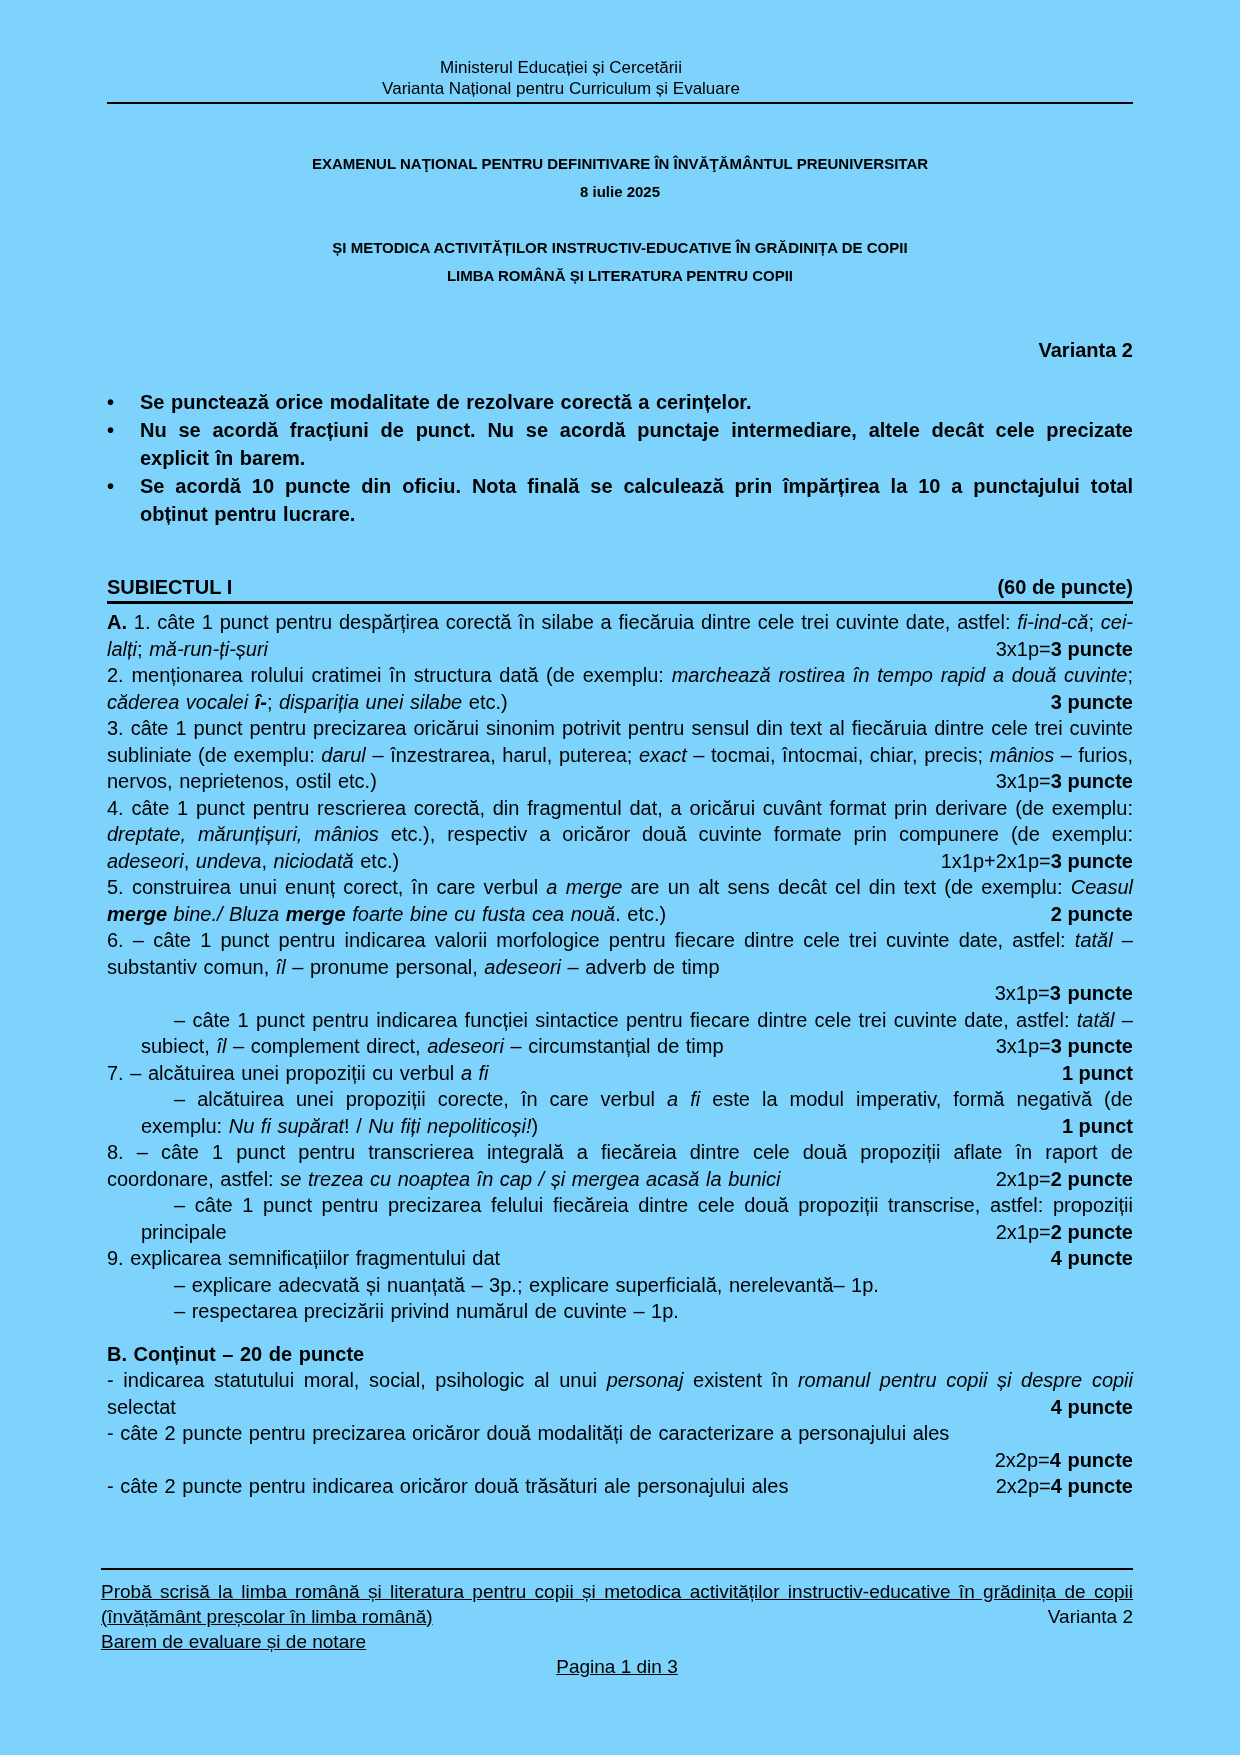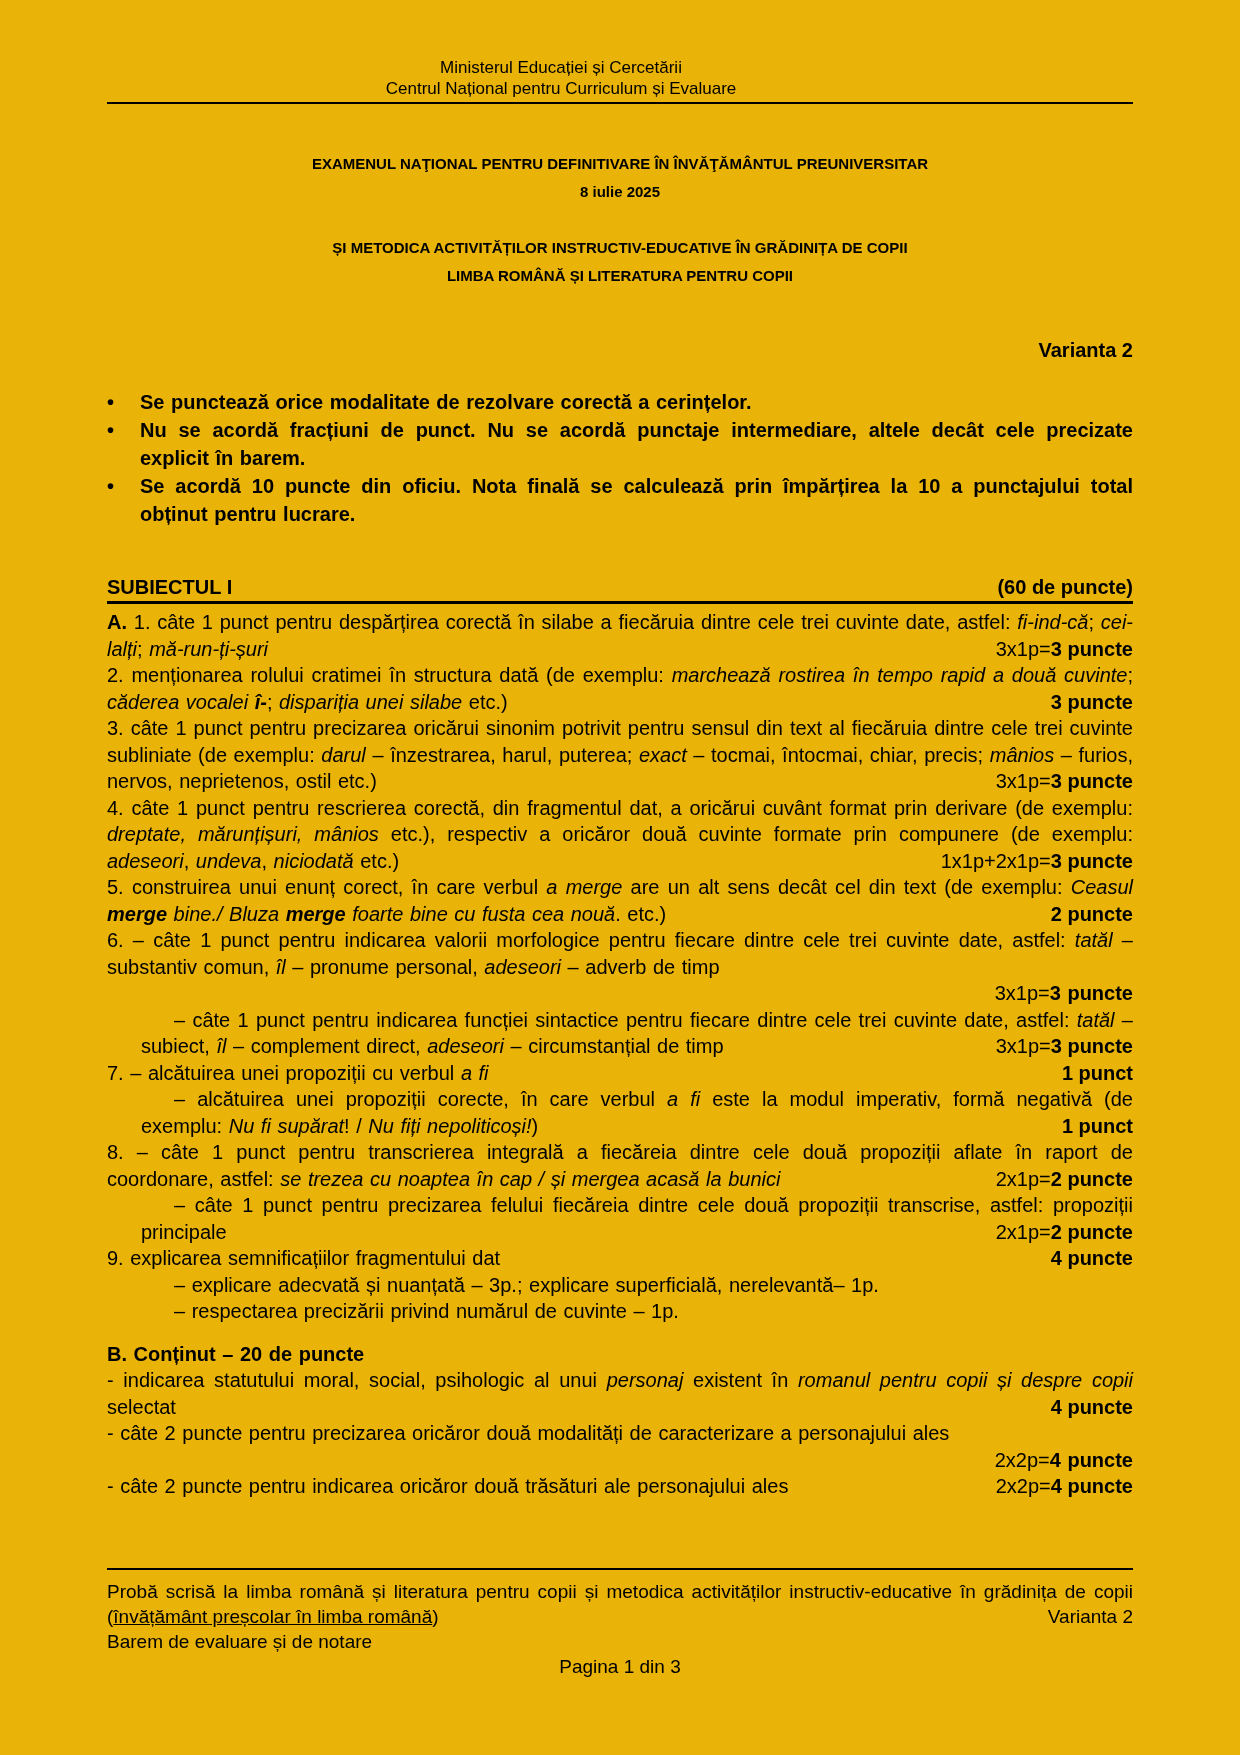--- a/index.html
+++ b/index.html
@@ -1,17 +1,17 @@
 <!DOCTYPE html>
 <html><head>
 <meta charset="utf-8">
 <style>
   html,body{margin:0;padding:0;background:#ffffff;}
   .page{
-    width:1240px;height:1755px;background:#eab308;color:#000;
+    width:1240px;height:1755px;background:#7dd3fc;color:#000;
     position:relative;overflow:hidden;
     font-family:"Liberation Sans","DejaVu Sans",sans-serif;
   }
   .content{padding:57px 107px 0 107px;}
   .ministry{font-size:17px;line-height:21px;text-align:center;margin-right:118px;}
   .rule{border-bottom:2px solid #000;margin-top:3px;}
   .title-block{margin-top:46px;text-align:center;font-weight:bold;font-size:15px;line-height:28px;}
   .tgap{height:28px;}
   .variant-line{margin-top:19px;text-align:right;font-weight:bold;font-size:20px;line-height:26px;}
   .notes{margin:25px 0 0 0;padding:0;list-style:none;font-weight:bold;font-size:20px;line-height:28px;word-spacing:1px;}
@@ -25,35 +25,35 @@
   .items{font-size:20px;line-height:26.5px;margin-top:5px;word-spacing:1px;}
   .para{position:relative;text-align:justify;margin:0;}
   .para .score{position:absolute;right:0;bottom:0;white-space:nowrap;word-spacing:normal;}
   .score-line{text-align:right;white-space:nowrap;}
   .indent{text-indent:33px;margin-left:34px;}
   .gap{height:16px;}
   .it{font-style:italic;}
   .bd{font-weight:bold;}
   .bdit{font-weight:bold;font-style:italic;}
   .un{text-decoration:underline;}
-  .footer{position:absolute;left:107px;right:107px;top:1568px;font-size:19px;line-height:25px;}
+  .footer{position:absolute;left:101px;right:107px;top:1568px;font-size:19px;line-height:25px;text-decoration:underline;}
   .frule{border-top:2px solid #000;}
   .fpara{position:relative;text-align:justify;margin-top:9px;}
   .fvariant{position:absolute;right:0;bottom:0;}
   .fpage{text-align:center;}
 </style>
 </head>
 <body>
 
 <div class="page">
   <div class="content">
 
     <div class="ministry">
       <div>Ministerul Educației și Cercetării</div>
-      <div>Centrul Național pentru Curriculum și Evaluare</div>
+      <div>Varianta Național pentru Curriculum și Evaluare</div>
     </div>
     <div class="rule"></div>
 
     <div class="title-block">
       <div>EXAMENUL NAŢIONAL PENTRU DEFINITIVARE ÎN ÎNVĂŢĂMÂNTUL PREUNIVERSITAR</div>
       <div>8 iulie 2025</div>
       <div class="tgap"></div>
       <div>ȘI METODICA ACTIVITĂȚILOR INSTRUCTIV-EDUCATIVE ÎN GRĂDINIȚA DE COPII</div>
       <div>LIMBA ROMÂNĂ ȘI LITERATURA PENTRU COPII</div>
       <div class="tgap"></div>

